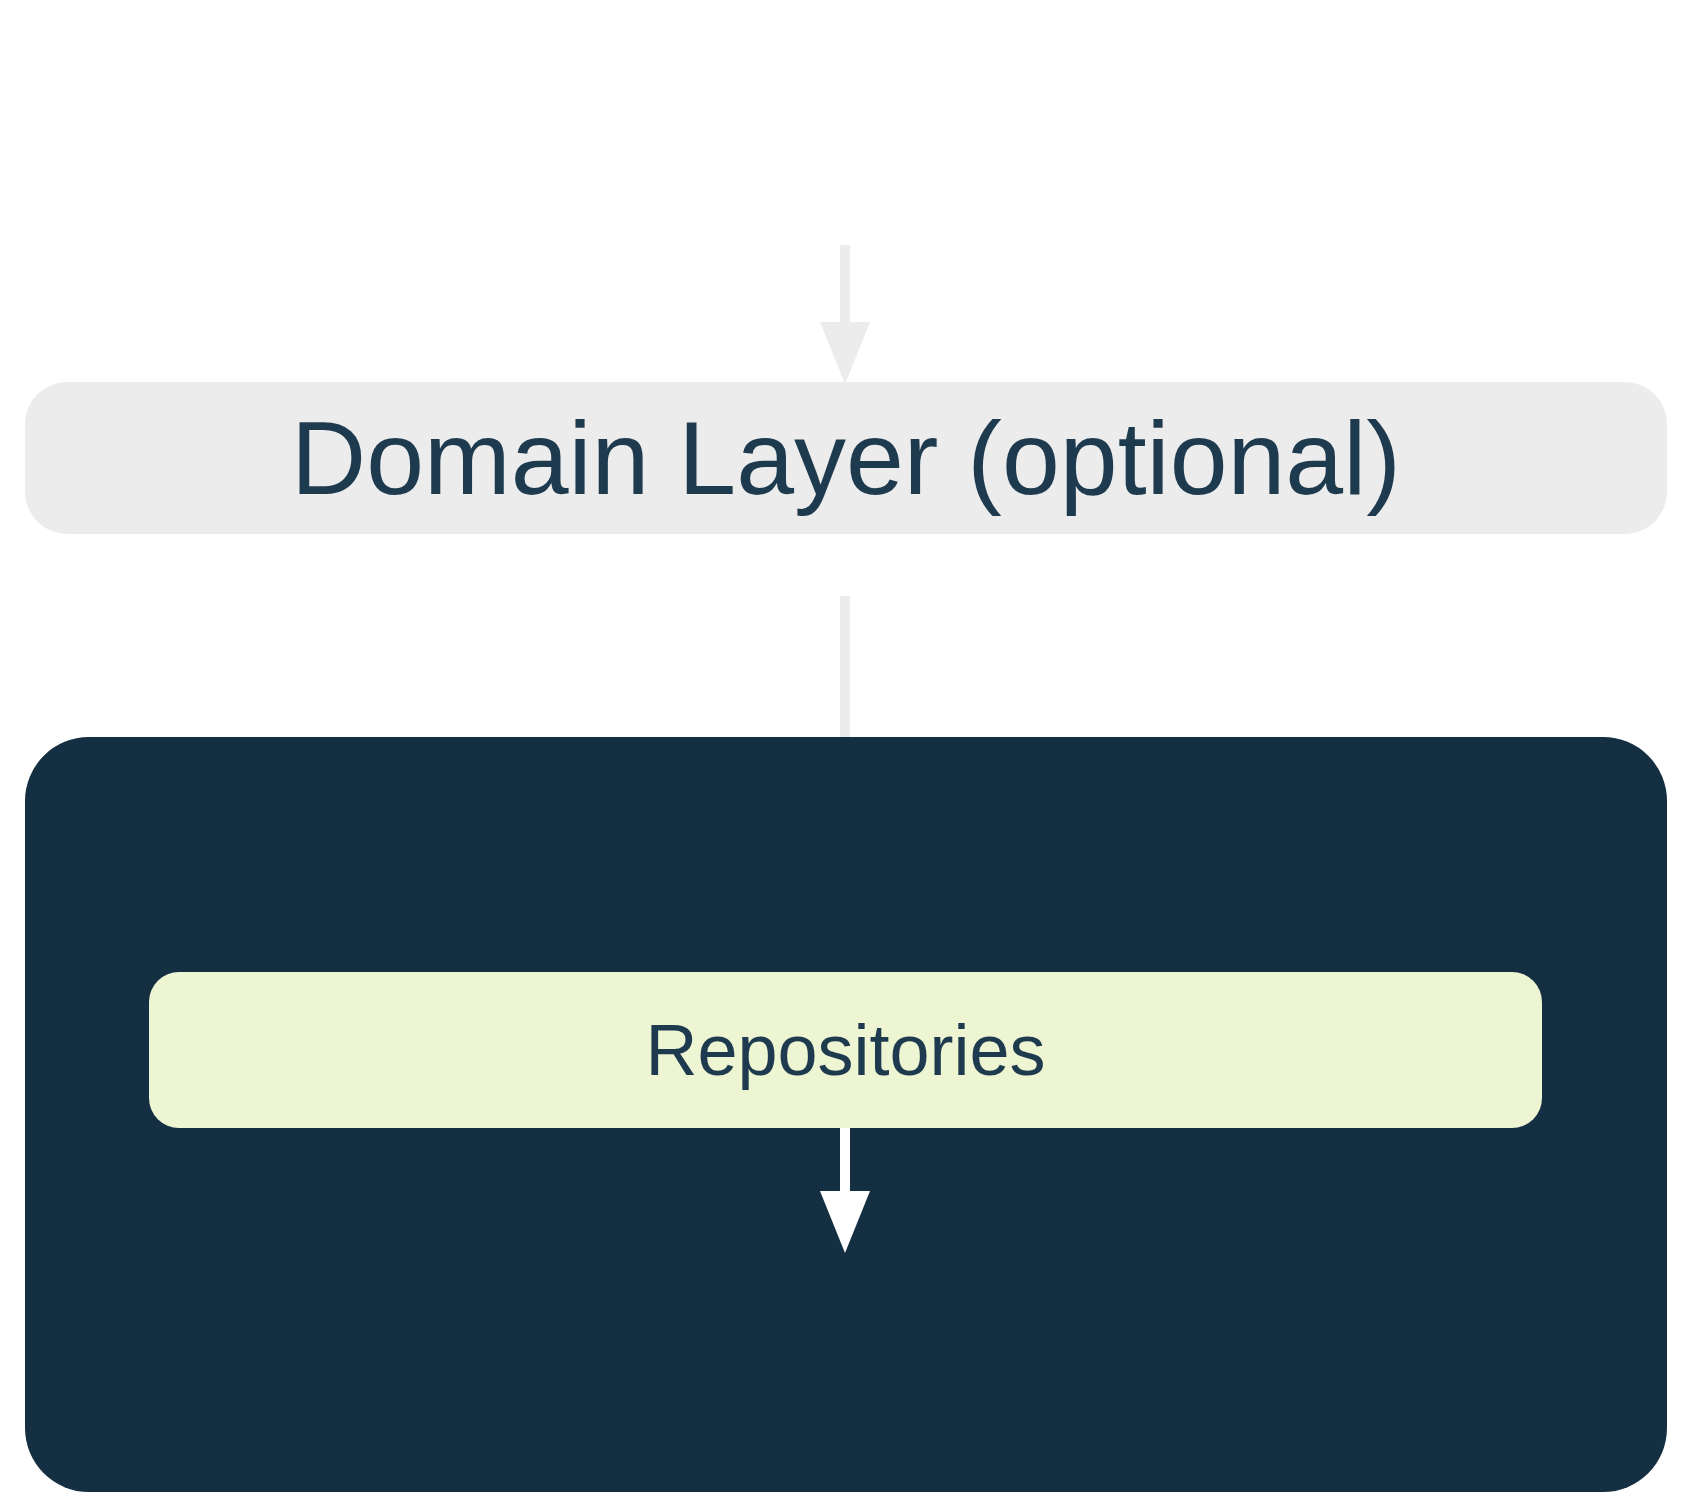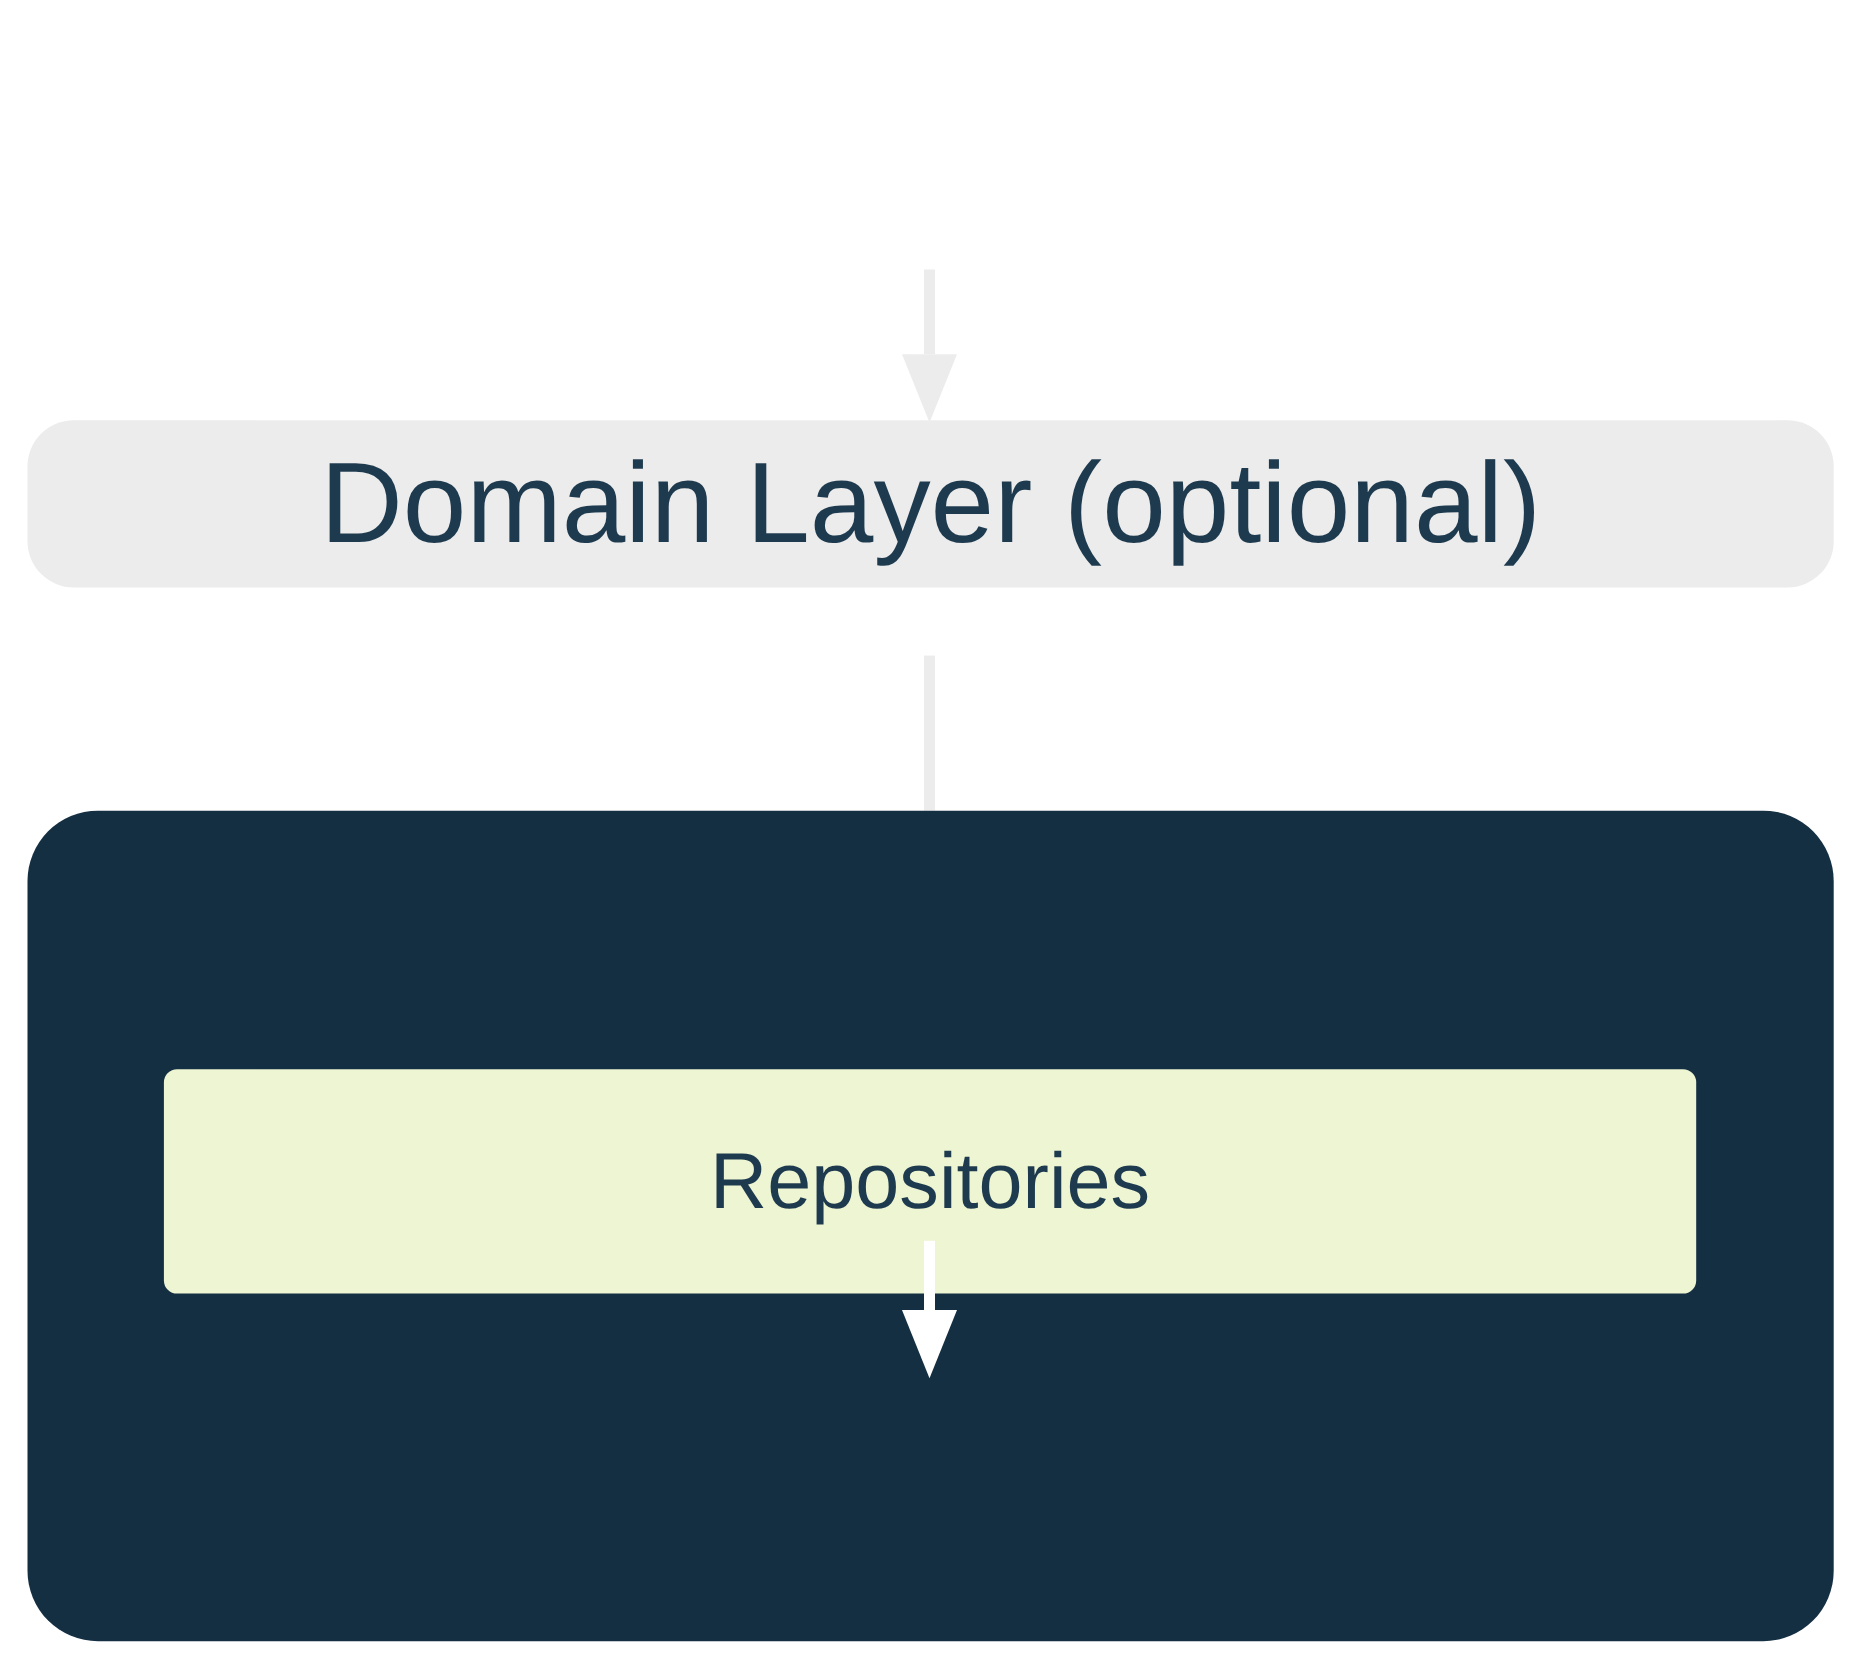--- a/index.html
+++ b/index.html
@@ -51,22 +51,22 @@
     left:148px;
     top:48px;
     font-size:104px;
     color:var(--white);
     white-space:nowrap;
   }
   .inner-box{
     position:absolute;
     left:124px;
     width:1393px;
-    height:204px;
-    border-radius:12px;
+    height:156px;
+    border-radius:30px;
     display:flex;
     align-items:center;
     justify-content:center;
   }
   #repositories-box{top:235px;background:var(--repo-box);}
   #data-sources-box{top:521px;background:var(--ds-box);}
   .inner-label{
     font-size:72px;
     color:var(--navy-text);
     white-space:nowrap;

